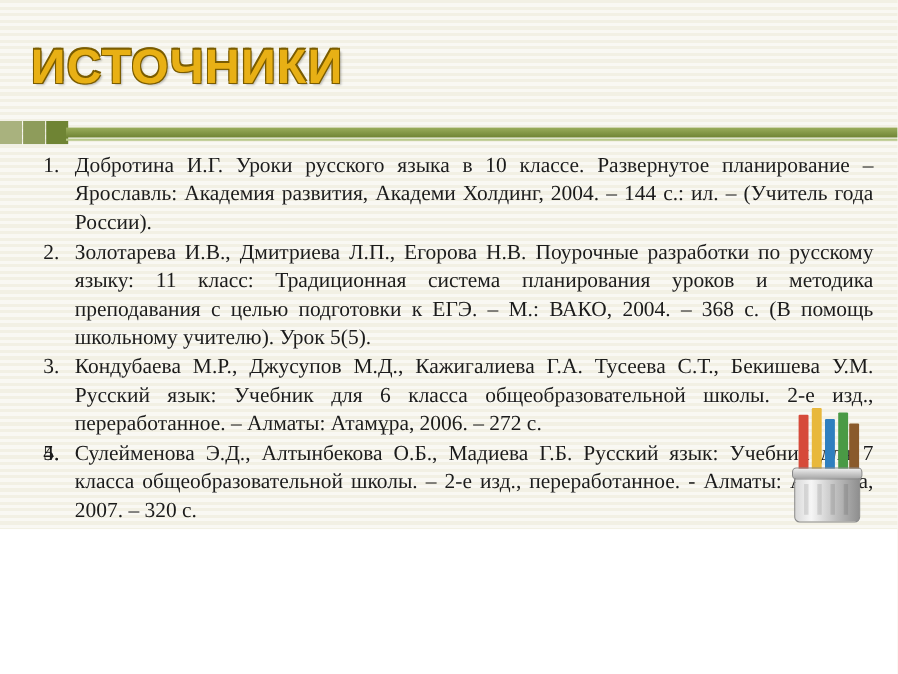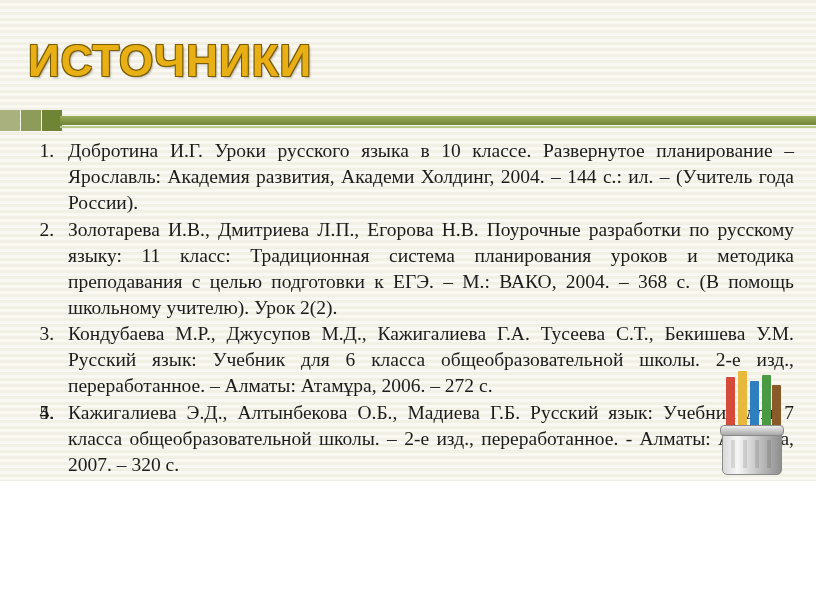--- a/index.html
+++ b/index.html
@@ -165,24 +165,24 @@
     <div class="blk blk1"></div>
     <div class="blk blk2"></div>
     <div class="blk blk3"></div>
     <div class="bar-main"></div>
     <div class="bar-thin"></div>
   </div>
 
   <div class="content">
     <ol class="refs" id="refs-list">
         <li><span class="num">1.</span><span>Добротина И.Г. Уроки русского языка в 10 классе. Развернутое планирование – Ярославль: Академия развития, Академи Холдинг, 2004. – 144 с.: ил. – (Учитель года России).</span></li>
-        <li><span class="num">2.</span><span>Золотарева И.В., Дмитриева Л.П., Егорова Н.В. Поурочные разработки по русскому языку: 11 класс: Традиционная система планирования уроков и методика преподавания с целью подготовки к ЕГЭ. – М.: ВАКО, 2004. – 368 с. (В помощь школьному учителю). Урок 2(2).</span></li>
+        <li><span class="num">2.</span><span>Золотарева И.В., Дмитриева Л.П., Егорова Н.В. Поурочные разработки по русскому языку: 11 класс: Традиционная система планирования уроков и методика преподавания с целью подготовки к ЕГЭ. – М.: ВАКО, 2004. – 368 с. (В помощь школьному учителю). Урок 5(5).</span></li>
         <li><span class="num">3.</span><span>Кондубаева М.Р., Джусупов М.Д., Кажигалиева Г.А. Тусеева С.Т., Бекишева У.М. Русский язык: </span><span class="b">Учебник для 6 класса</span><span> общеобразовательной школы. 2-е изд., переработанное. – Алматы: Атамұра, 2006. – 272 с.</span></li>
         <li><span class="num">4.</span></li>
-        <li><span class="num">5.</span><span>Кажигалиева Э.Д., Алтынбекова О.Б., Мадиева Г.Б. Русский язык: </span><span class="b">Учебник для 7 класса</span><span> общеобразовательной школы. – 2-е изд., переработанное. - Алматы: Атамұра, 2007. – 320 с.</span></li>
+        <li><span class="num">5.</span><span>Сулейменова Э.Д., Алтынбекова О.Б., Мадиева Г.Б. Русский язык: </span><span class="b">Учебник для 7 класса</span><span> общеобразовательной школы. – 2-е изд., переработанное. - Алматы: Атамұра, 2007. – 320 с.</span></li>
       </ol>
   </div>
 
   <div class="pencils">
 
     <div class="pencil" style="left:22px; top:6px; height:60px; background:#d64a3a;"></div>
     <div class="pencil" style="left:34px; top:0px; height:66px; background:#e8b83c;"></div>
     <div class="pencil" style="left:46px; top:10px; height:56px; background:#2f7fbf;"></div>
     <div class="pencil" style="left:58px; top:4px; height:62px; background:#4a9a45;"></div>
     <div class="pencil" style="left:68px; top:14px; height:52px; background:#8a5a2b;"></div>

